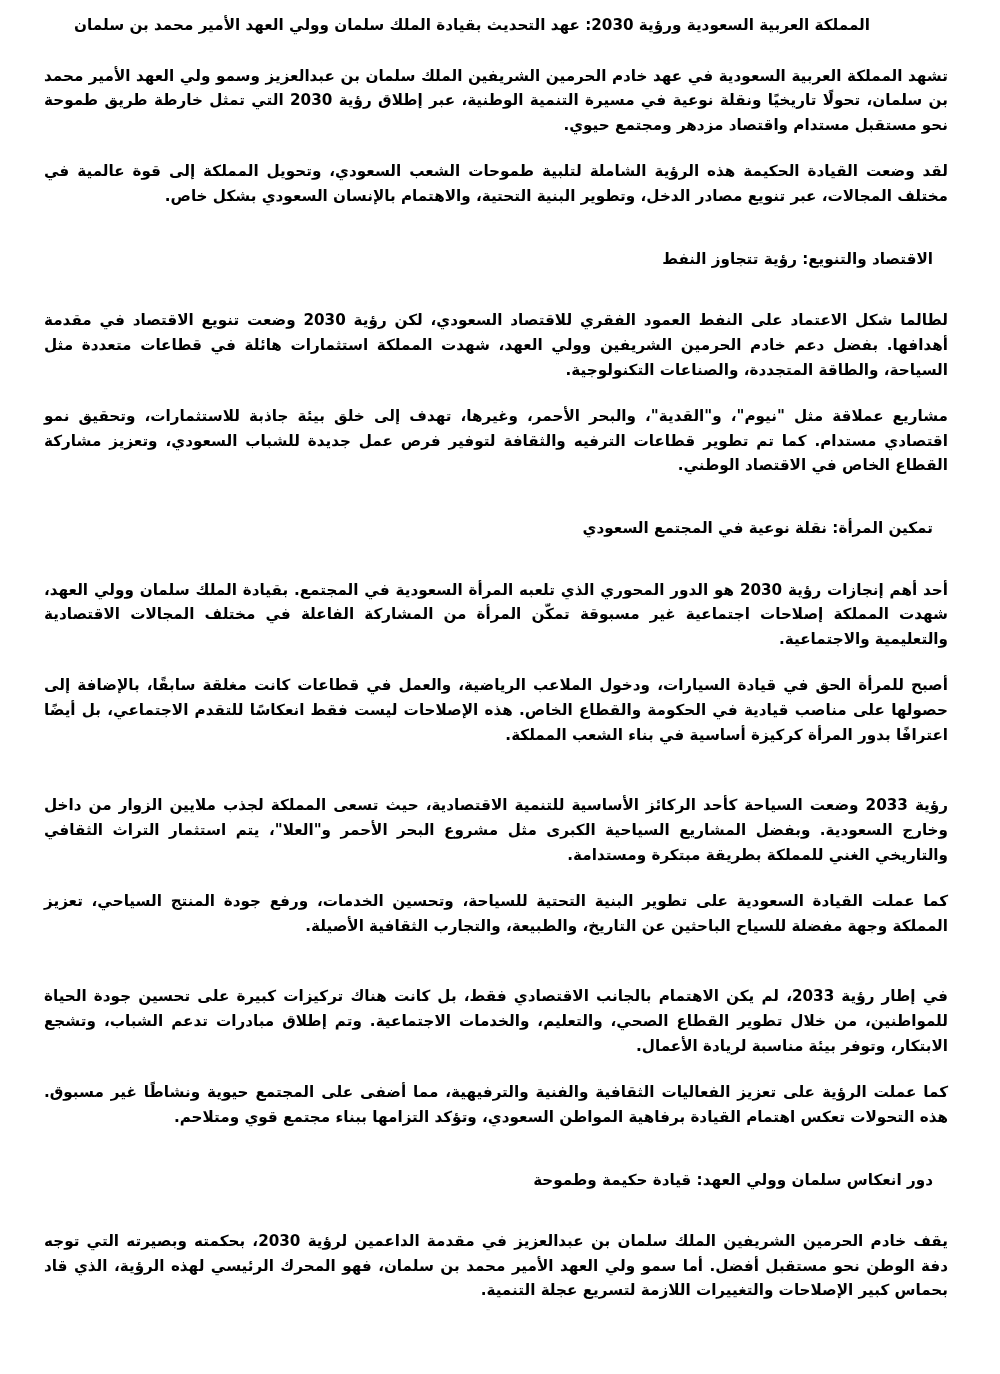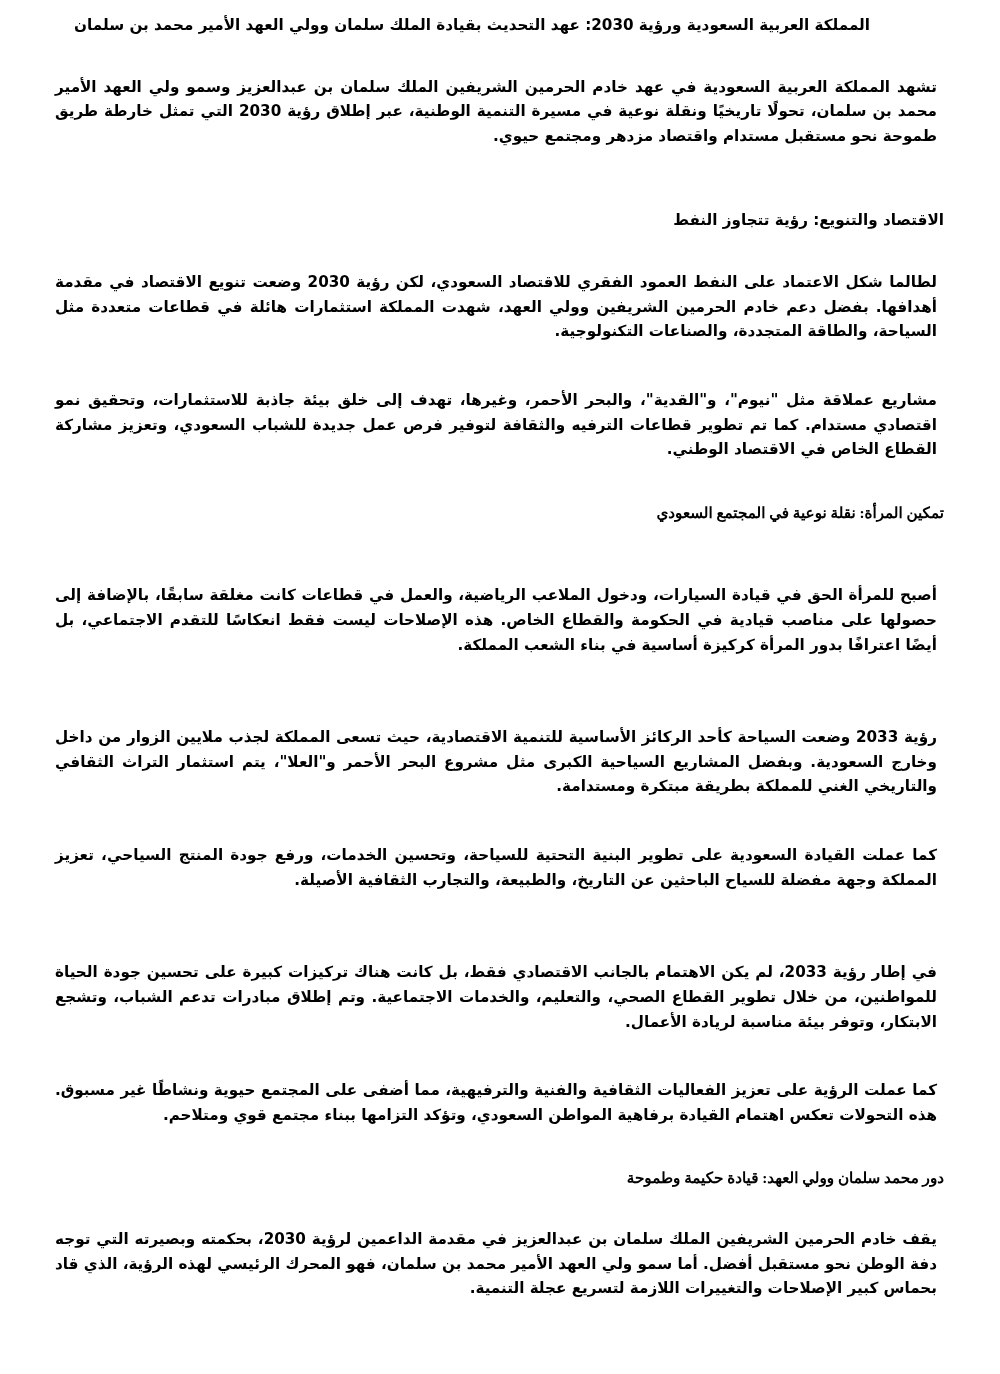--- a/index.html
+++ b/index.html
@@ -31,76 +31,78 @@
     text-align: right;
     margin: 4px 0 0 0;
     padding-right: 78px;
     letter-spacing: 0;
   }
   .section-heading {
     font-size: 15.2px;
     font-weight: bold;
     line-height: 1.55;
     text-align: right;
-    margin: 4px;
+    margin: 15px;
     padding: 0;
   }
   .body-par {
     font-size: 15.2px;
     font-weight: bold;
     line-height: 1.62;
     text-align: justify;
     text-justify: inter-word;
-    margin: 11px;
+    margin: 0;
     padding: 0;
     text-align-last: right;
   }
   .sp-after-title { height: 26px; }
   .sp-par { height: 22px; }
   .sp-before-heading { height: 24px; }
   .sp-after-heading { height: 22px; }
   .heading-ind-1 { padding-right: 0px; }
-  .heading-ind-2 { padding-right: 0px; font-family: Liberation Serif, serif; }
+  .heading-ind-2 { padding-right: 0px; }
   .lead-par { padding-right: 0px; }
 </style>
 </head>
 <body>
 
 <div class="page">
 
   <h1 class="doc-title">المملكة العربية السعودية ورؤية 2030: عهد التحديث بقيادة الملك سلمان وولي العهد الأمير محمد بن سلمان</h1>
   <div class="sp-after-title"></div>
 
   <p class="body-par lead-par">تشهد المملكة العربية السعودية في عهد خادم الحرمين الشريفين الملك سلمان بن عبدالعزيز وسمو ولي العهد الأمير محمد بن سلمان، تحولًا تاريخيًا ونقلة نوعية في مسيرة التنمية الوطنية، عبر إطلاق رؤية 2030 التي تمثل خارطة طريق طموحة نحو مستقبل مستدام واقتصاد مزدهر ومجتمع حيوي.</p>
   <div class="sp-par"></div>
 
+  <p class="body-par">لقد وضعت القيادة الحكيمة هذه الرؤية الشاملة لتلبية طموحات الشعب السعودي، وتحويل المملكة إلى قوة عالمية في مختلف المجالات، عبر تنويع مصادر الدخل، وتطوير البنية التحتية، والاهتمام بالإنسان السعودي بشكل خاص.</p>
   <div class="sp-before-heading"></div>
 
   <h2 class="section-heading heading-ind-1">الاقتصاد والتنويع: رؤية تتجاوز النفط</h2>
   <div class="sp-after-heading"></div>
   <p class="body-par">لطالما شكل الاعتماد على النفط العمود الفقري للاقتصاد السعودي، لكن رؤية 2030 وضعت تنويع الاقتصاد في مقدمة أهدافها. بفضل دعم خادم الحرمين الشريفين وولي العهد، شهدت المملكة استثمارات هائلة في قطاعات متعددة مثل السياحة، والطاقة المتجددة، والصناعات التكنولوجية.</p>
   <div class="sp-par"></div>
   <p class="body-par">مشاريع عملاقة مثل "نيوم"، و"القدية"، والبحر الأحمر، وغيرها، تهدف إلى خلق بيئة جاذبة للاستثمارات، وتحقيق نمو اقتصادي مستدام. كما تم تطوير قطاعات الترفيه والثقافة لتوفير فرص عمل جديدة للشباب السعودي، وتعزيز مشاركة القطاع الخاص في الاقتصاد الوطني.</p>
   <div class="sp-before-heading"></div>
 
   <h2 class="section-heading heading-ind-2">تمكين المرأة: نقلة نوعية في المجتمع السعودي</h2>
   <div class="sp-after-heading"></div>
+  <p class="body-par">أحد أهم إنجازات رؤية 2030 هو الدور المحوري الذي تلعبه المرأة السعودية في المجتمع. بقيادة الملك سلمان وولي العهد، شهدت المملكة إصلاحات اجتماعية غير مسبوقة تمكّن المرأة من المشاركة الفاعلة في مختلف المجالات الاقتصادية والتعليمية والاجتماعية.</p>
   <div class="sp-par"></div>
   <p class="body-par">أصبح للمرأة الحق في قيادة السيارات، ودخول الملاعب الرياضية، والعمل في قطاعات كانت مغلقة سابقًا، بالإضافة إلى حصولها على مناصب قيادية في الحكومة والقطاع الخاص. هذه الإصلاحات ليست فقط انعكاسًا للتقدم الاجتماعي، بل أيضًا اعترافًا بدور المرأة كركيزة أساسية في بناء الشعب المملكة.</p>
   <div class="sp-before-heading"></div>
 
   <div class="sp-after-heading"></div>
   <p class="body-par">رؤية 2033 وضعت السياحة كأحد الركائز الأساسية للتنمية الاقتصادية، حيث تسعى المملكة لجذب ملايين الزوار من داخل وخارج السعودية. وبفضل المشاريع السياحية الكبرى مثل مشروع البحر الأحمر و"العلا"، يتم استثمار التراث الثقافي والتاريخي الغني للمملكة بطريقة مبتكرة ومستدامة.</p>
   <div class="sp-par"></div>
   <p class="body-par">كما عملت القيادة السعودية على تطوير البنية التحتية للسياحة، وتحسين الخدمات، ورفع جودة المنتج السياحي، تعزيز المملكة وجهة مفضلة للسياح الباحثين عن التاريخ، والطبيعة، والتجارب الثقافية الأصيلة.</p>
   <div class="sp-before-heading"></div>
 
   <div class="sp-after-heading"></div>
   <p class="body-par">في إطار رؤية 2033، لم يكن الاهتمام بالجانب الاقتصادي فقط، بل كانت هناك تركيزات كبيرة على تحسين جودة الحياة للمواطنين، من خلال تطوير القطاع الصحي، والتعليم، والخدمات الاجتماعية. وتم إطلاق مبادرات تدعم الشباب، وتشجع الابتكار، وتوفر بيئة مناسبة لريادة الأعمال.</p>
   <div class="sp-par"></div>
   <p class="body-par">كما عملت الرؤية على تعزيز الفعاليات الثقافية والفنية والترفيهية، مما أضفى على المجتمع حيوية ونشاطًا غير مسبوق. هذه التحولات تعكس اهتمام القيادة برفاهية المواطن السعودي، وتؤكد التزامها ببناء مجتمع قوي ومتلاحم.</p>
   <div class="sp-before-heading"></div>
 
-  <h2 class="section-heading heading-ind-2">دور محمد سلمان وولي العهد: قيادة حكيمة وطموحة</h2>
+  <h2 class="section-heading heading-ind-2">دور انعكاس سلمان وولي العهد: قيادة حكيمة وطموحة</h2>
   <div class="sp-after-heading"></div>
   <p class="body-par">يقف خادم الحرمين الشريفين الملك سلمان بن عبدالعزيز في مقدمة الداعمين لرؤية 2030، بحكمته وبصيرته التي توجه دفة الوطن نحو مستقبل أفضل. أما سمو ولي العهد الأمير محمد بن سلمان، فهو المحرك الرئيسي لهذه الرؤية، الذي قاد بحماس كبير الإصلاحات والتغييرات اللازمة لتسريع عجلة التنمية.</p>
 
 </div>
 
 </body></html>

